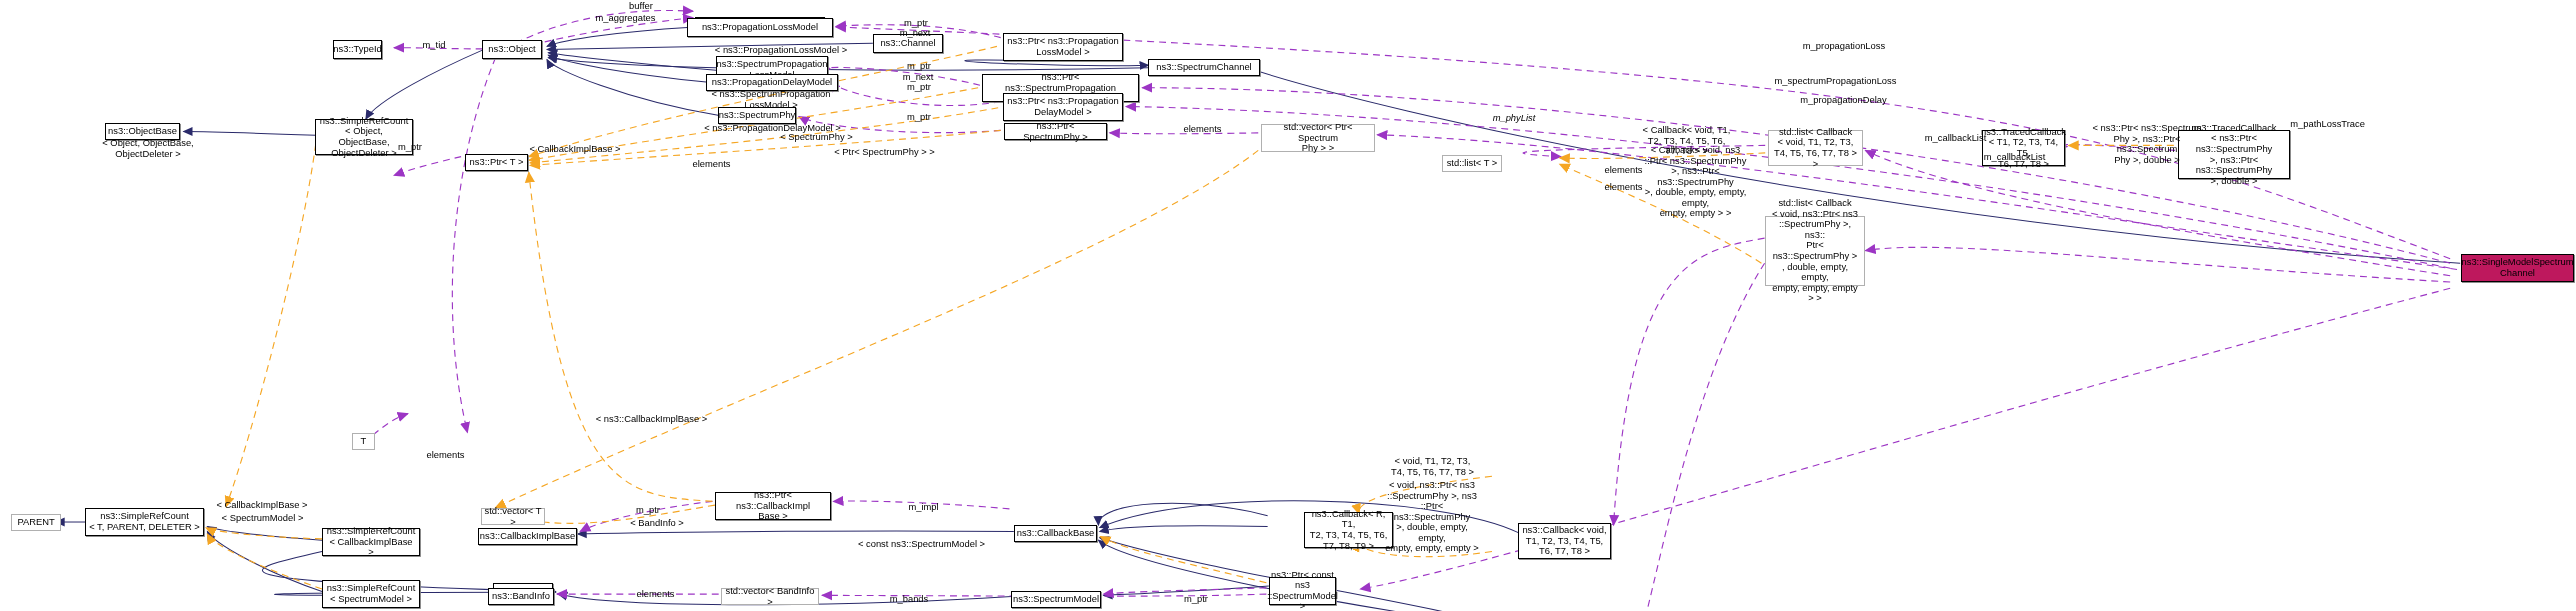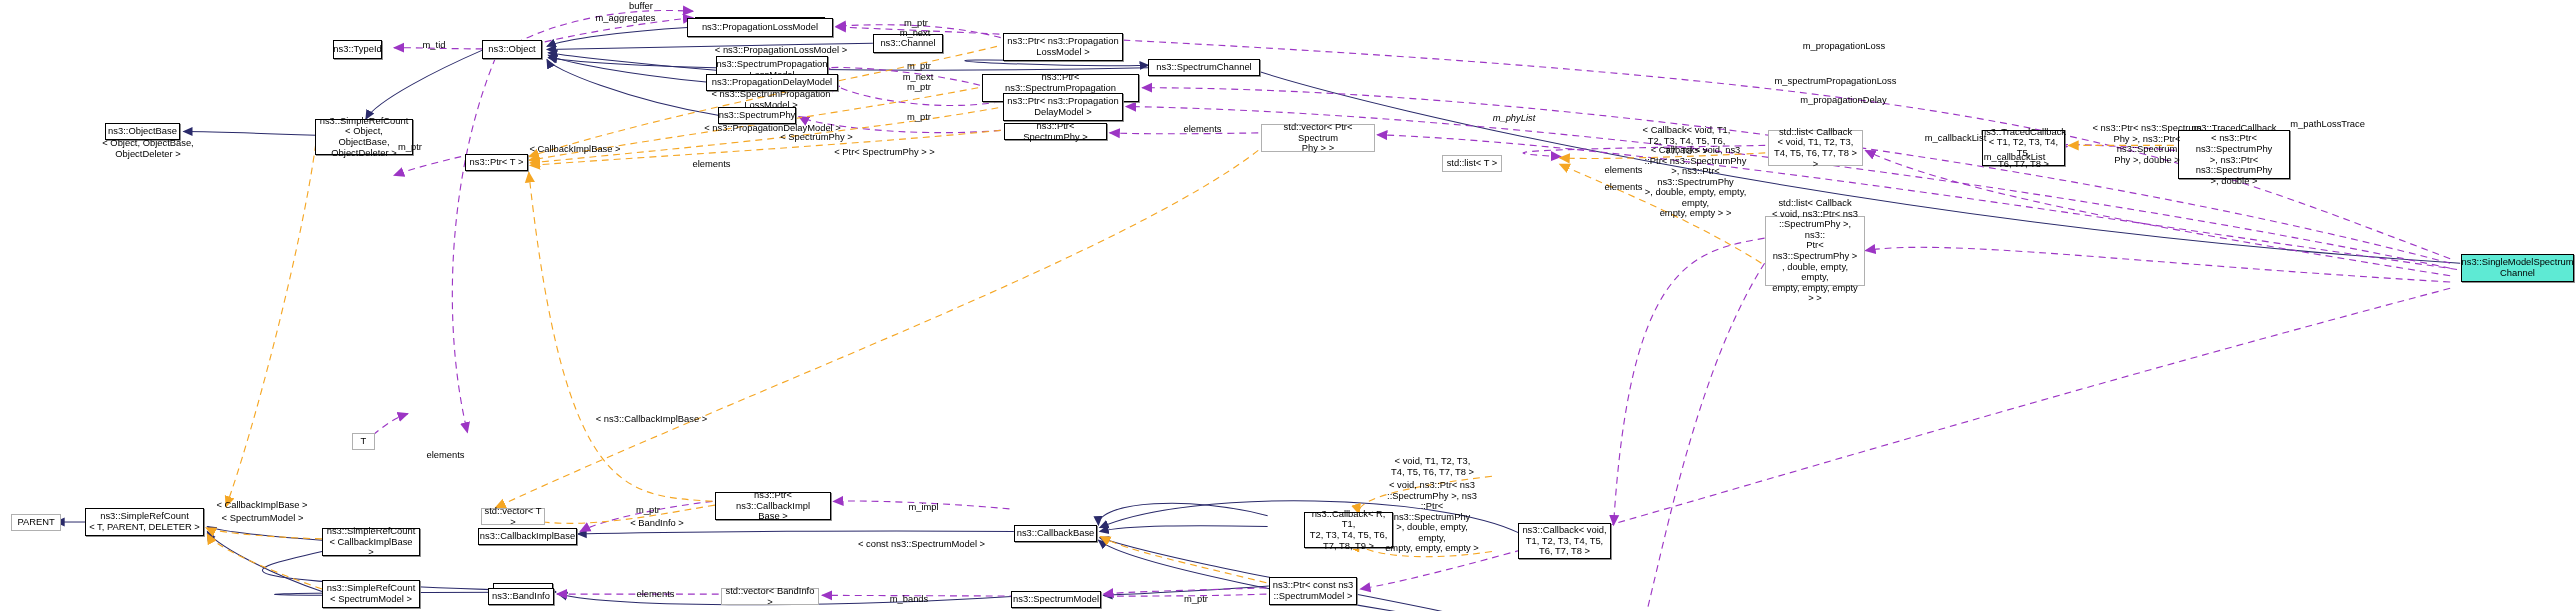--- a/index.html
+++ b/index.html
@@ -43,21 +43,21 @@
     border: 0.6px solid #000000;
     box-shadow: 0.9px 0.9px 0 0 #808080;
   }
   
   .node.std {
     border: 0.6px solid #b0b0b0;
     box-shadow: none;
   }
   
   .node.root {
-    background: #5eead4;
+    background: #be185d;
     border: 0.6px solid #000000;
     box-shadow: 0.9px 0.9px 0 0 #808080;
   }
   .edge-label {
     position: absolute;
     font-size: 9.4px;
     line-height: 1.12;
     color: #000000;
     background: transparent;
     white-space: pre-line;
@@ -217,21 +217,21 @@
       <div class="node cls" style="left: 715px; top: 492px; width: 116px; height: 27.6px;">ns3::Ptr&lt; ns3::CallbackImpl
 Base &gt;</div>
       <div class="node cls" style="left: 1014px; top: 525px; width: 83px; height: 17px;">ns3::CallbackBase</div>
       <div class="node cls" style="left: 478px; top: 528px; width: 99px; height: 17px;">ns3::CallbackImplBase</div>
       <div class="node cls" style="left: 493px; top: 583px; width: 60px; height: 17px;">ns3::empty</div>
       <div class="node cls" style="left: 322px; top: 580px; width: 98px; height: 27.6px;">ns3::SimpleRefCount
 &lt; SpectrumModel &gt;</div>
       <div class="node cls" style="left: 488px; top: 588px; width: 66px; height: 17px;">ns3::BandInfo</div>
       <div class="node std" style="left: 721px; top: 588px; width: 98px; height: 17px;">std::vector&lt; BandInfo &gt;</div>
       <div class="node cls" style="left: 1011px; top: 591px; width: 90px; height: 17px;">ns3::SpectrumModel</div>
-      <div class="node cls" style="left: 1269px; top: 577px; width: 88px; height: 27.6px;">ns3::Ptr&lt; const ns3
+      <div class="node cls" style="left: 1269px; top: 577px; width: 67px; height: 27.6px;">ns3::Ptr&lt; const ns3
 ::SpectrumModel &gt;</div>
       <div class="node root" style="left: 2461px; top: 254px; width: 113px; height: 27.6px;">ns3::SingleModelSpectrum
 Channel</div>
     </div>
   <div id="label-container">
       <div class="edge-label" style="left: 619px; top: 0.6px; width: 44px;">buffer</div>
       <div class="edge-label" style="left: 591px; top: 12.5px; width: 69px;">m_aggregates</div>
       <div class="edge-label" style="left: 897px; top: 18px; width: 38px;">m_ptr</div>
       <div class="edge-label" style="left: 893px; top: 27.6px; width: 44px;">m_next</div>
       <div class="edge-label" style="left: 417px; top: 40px; width: 34px;">m_tid</div>

